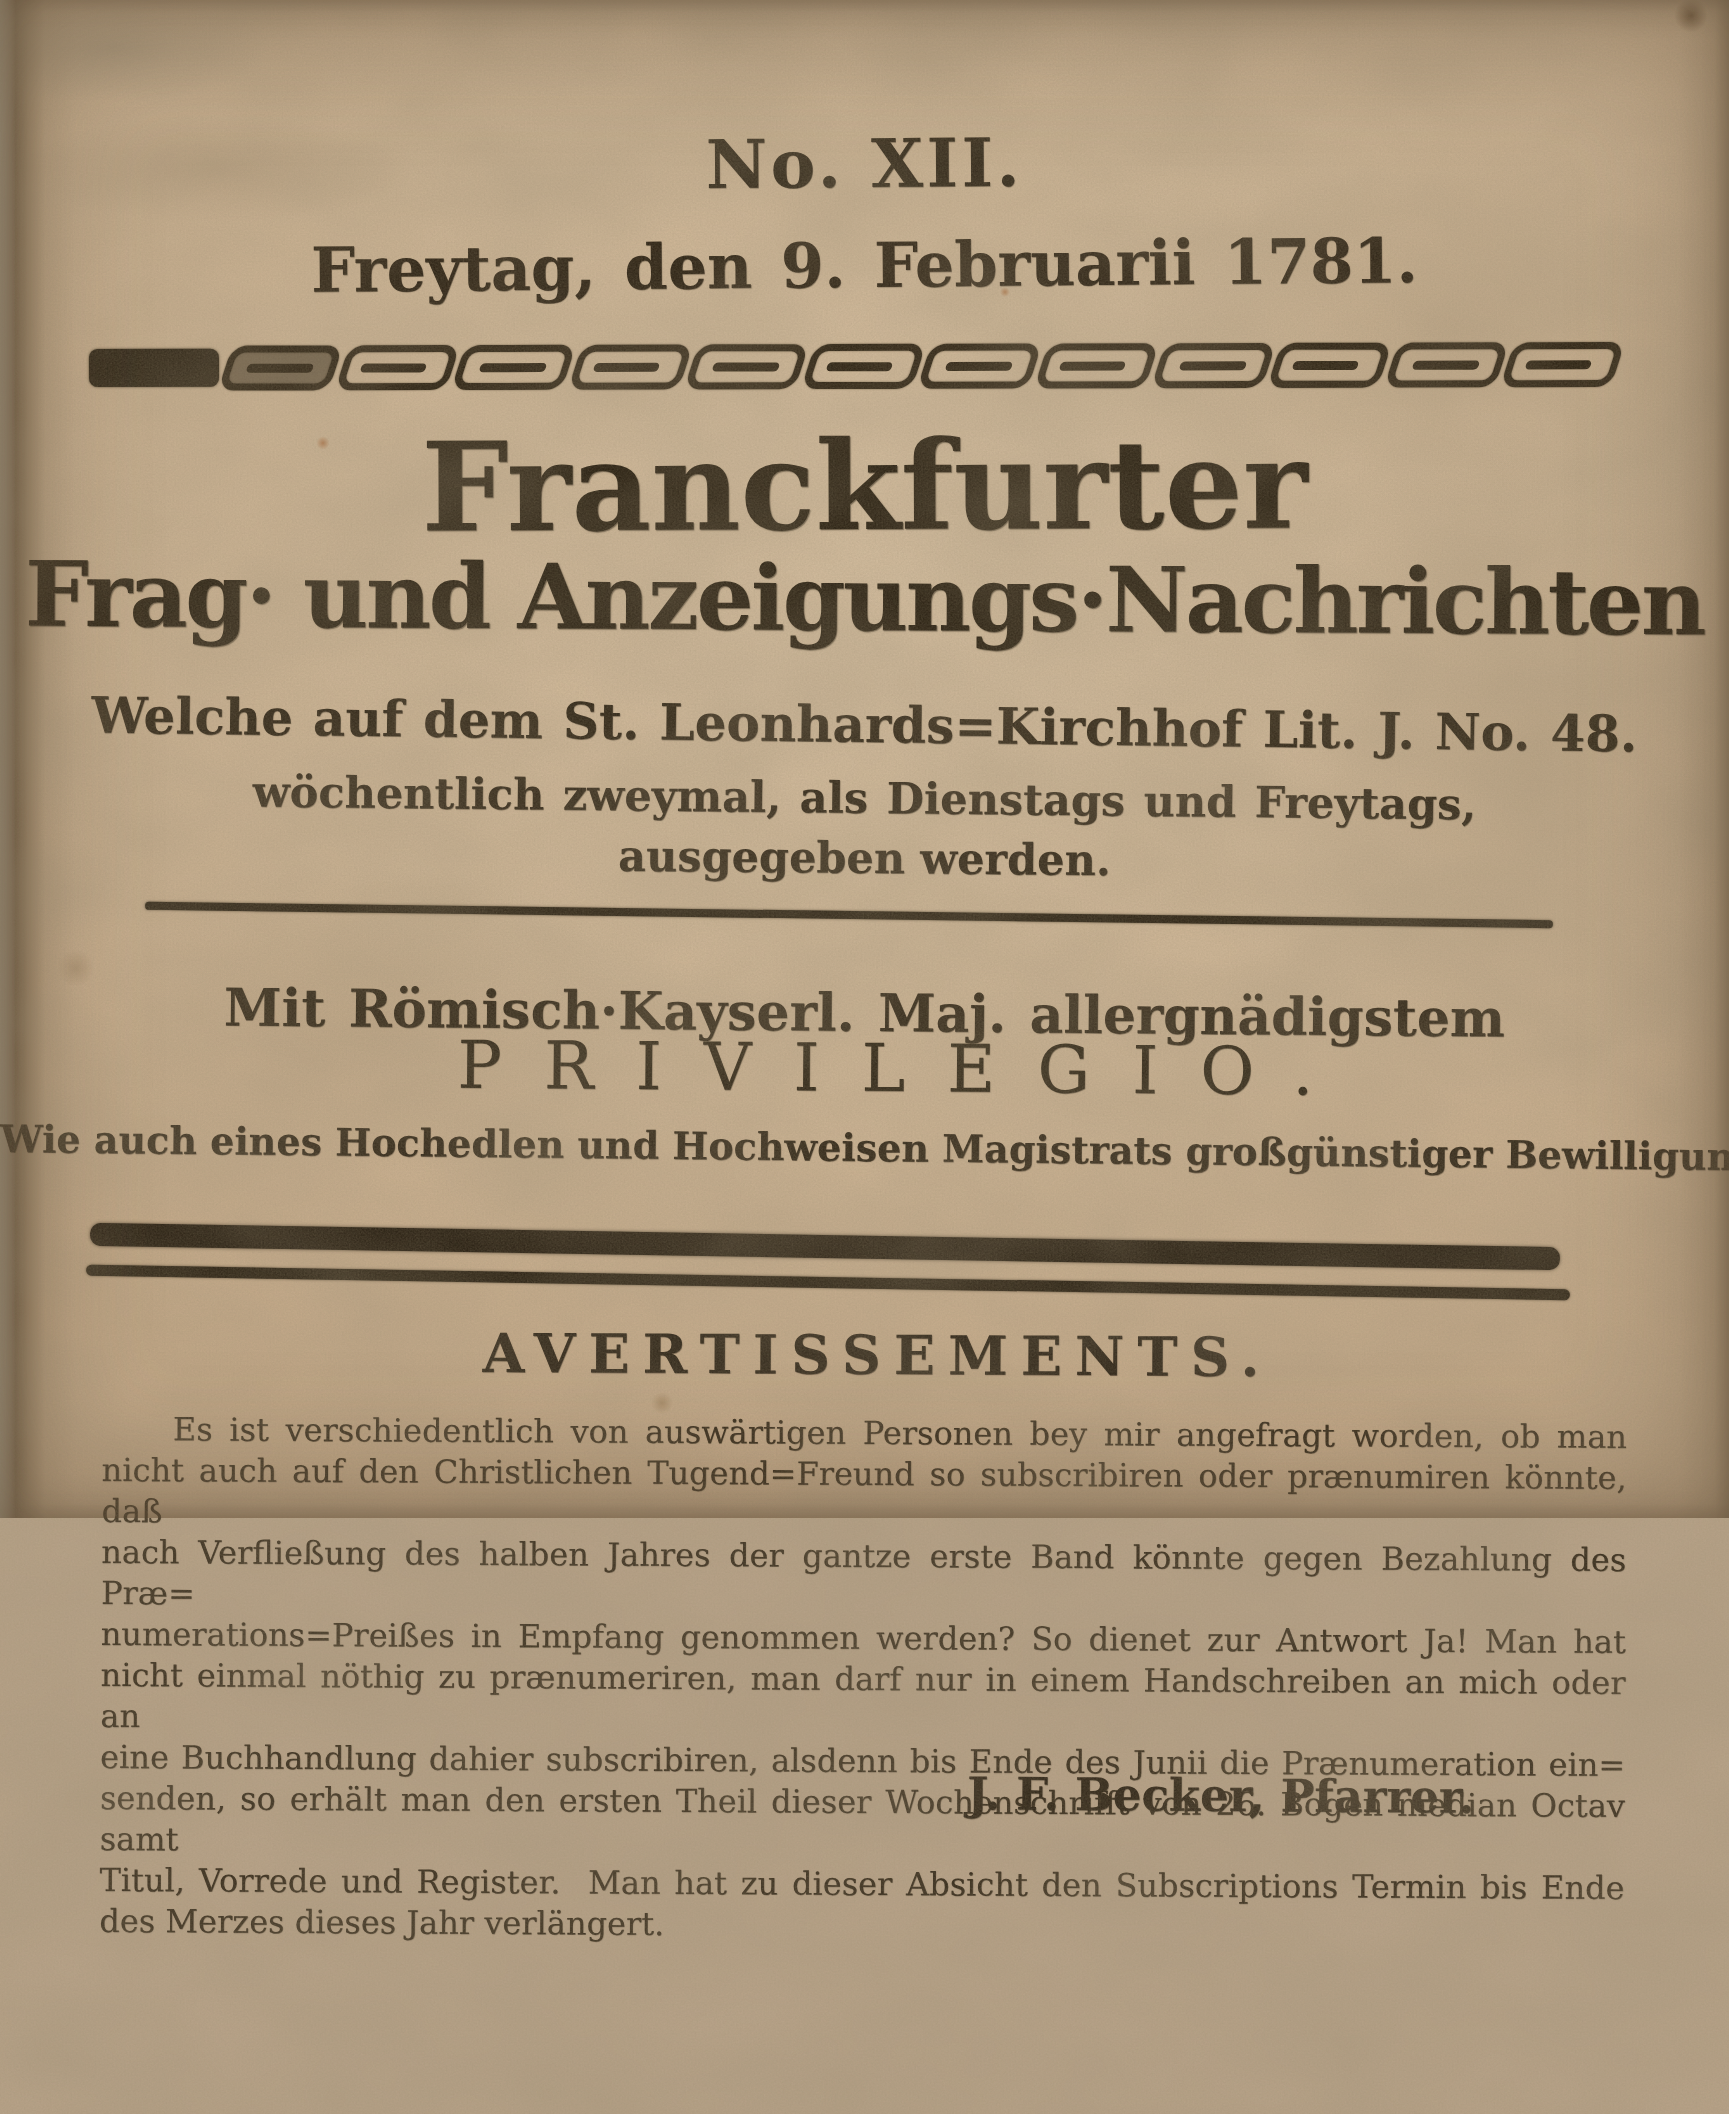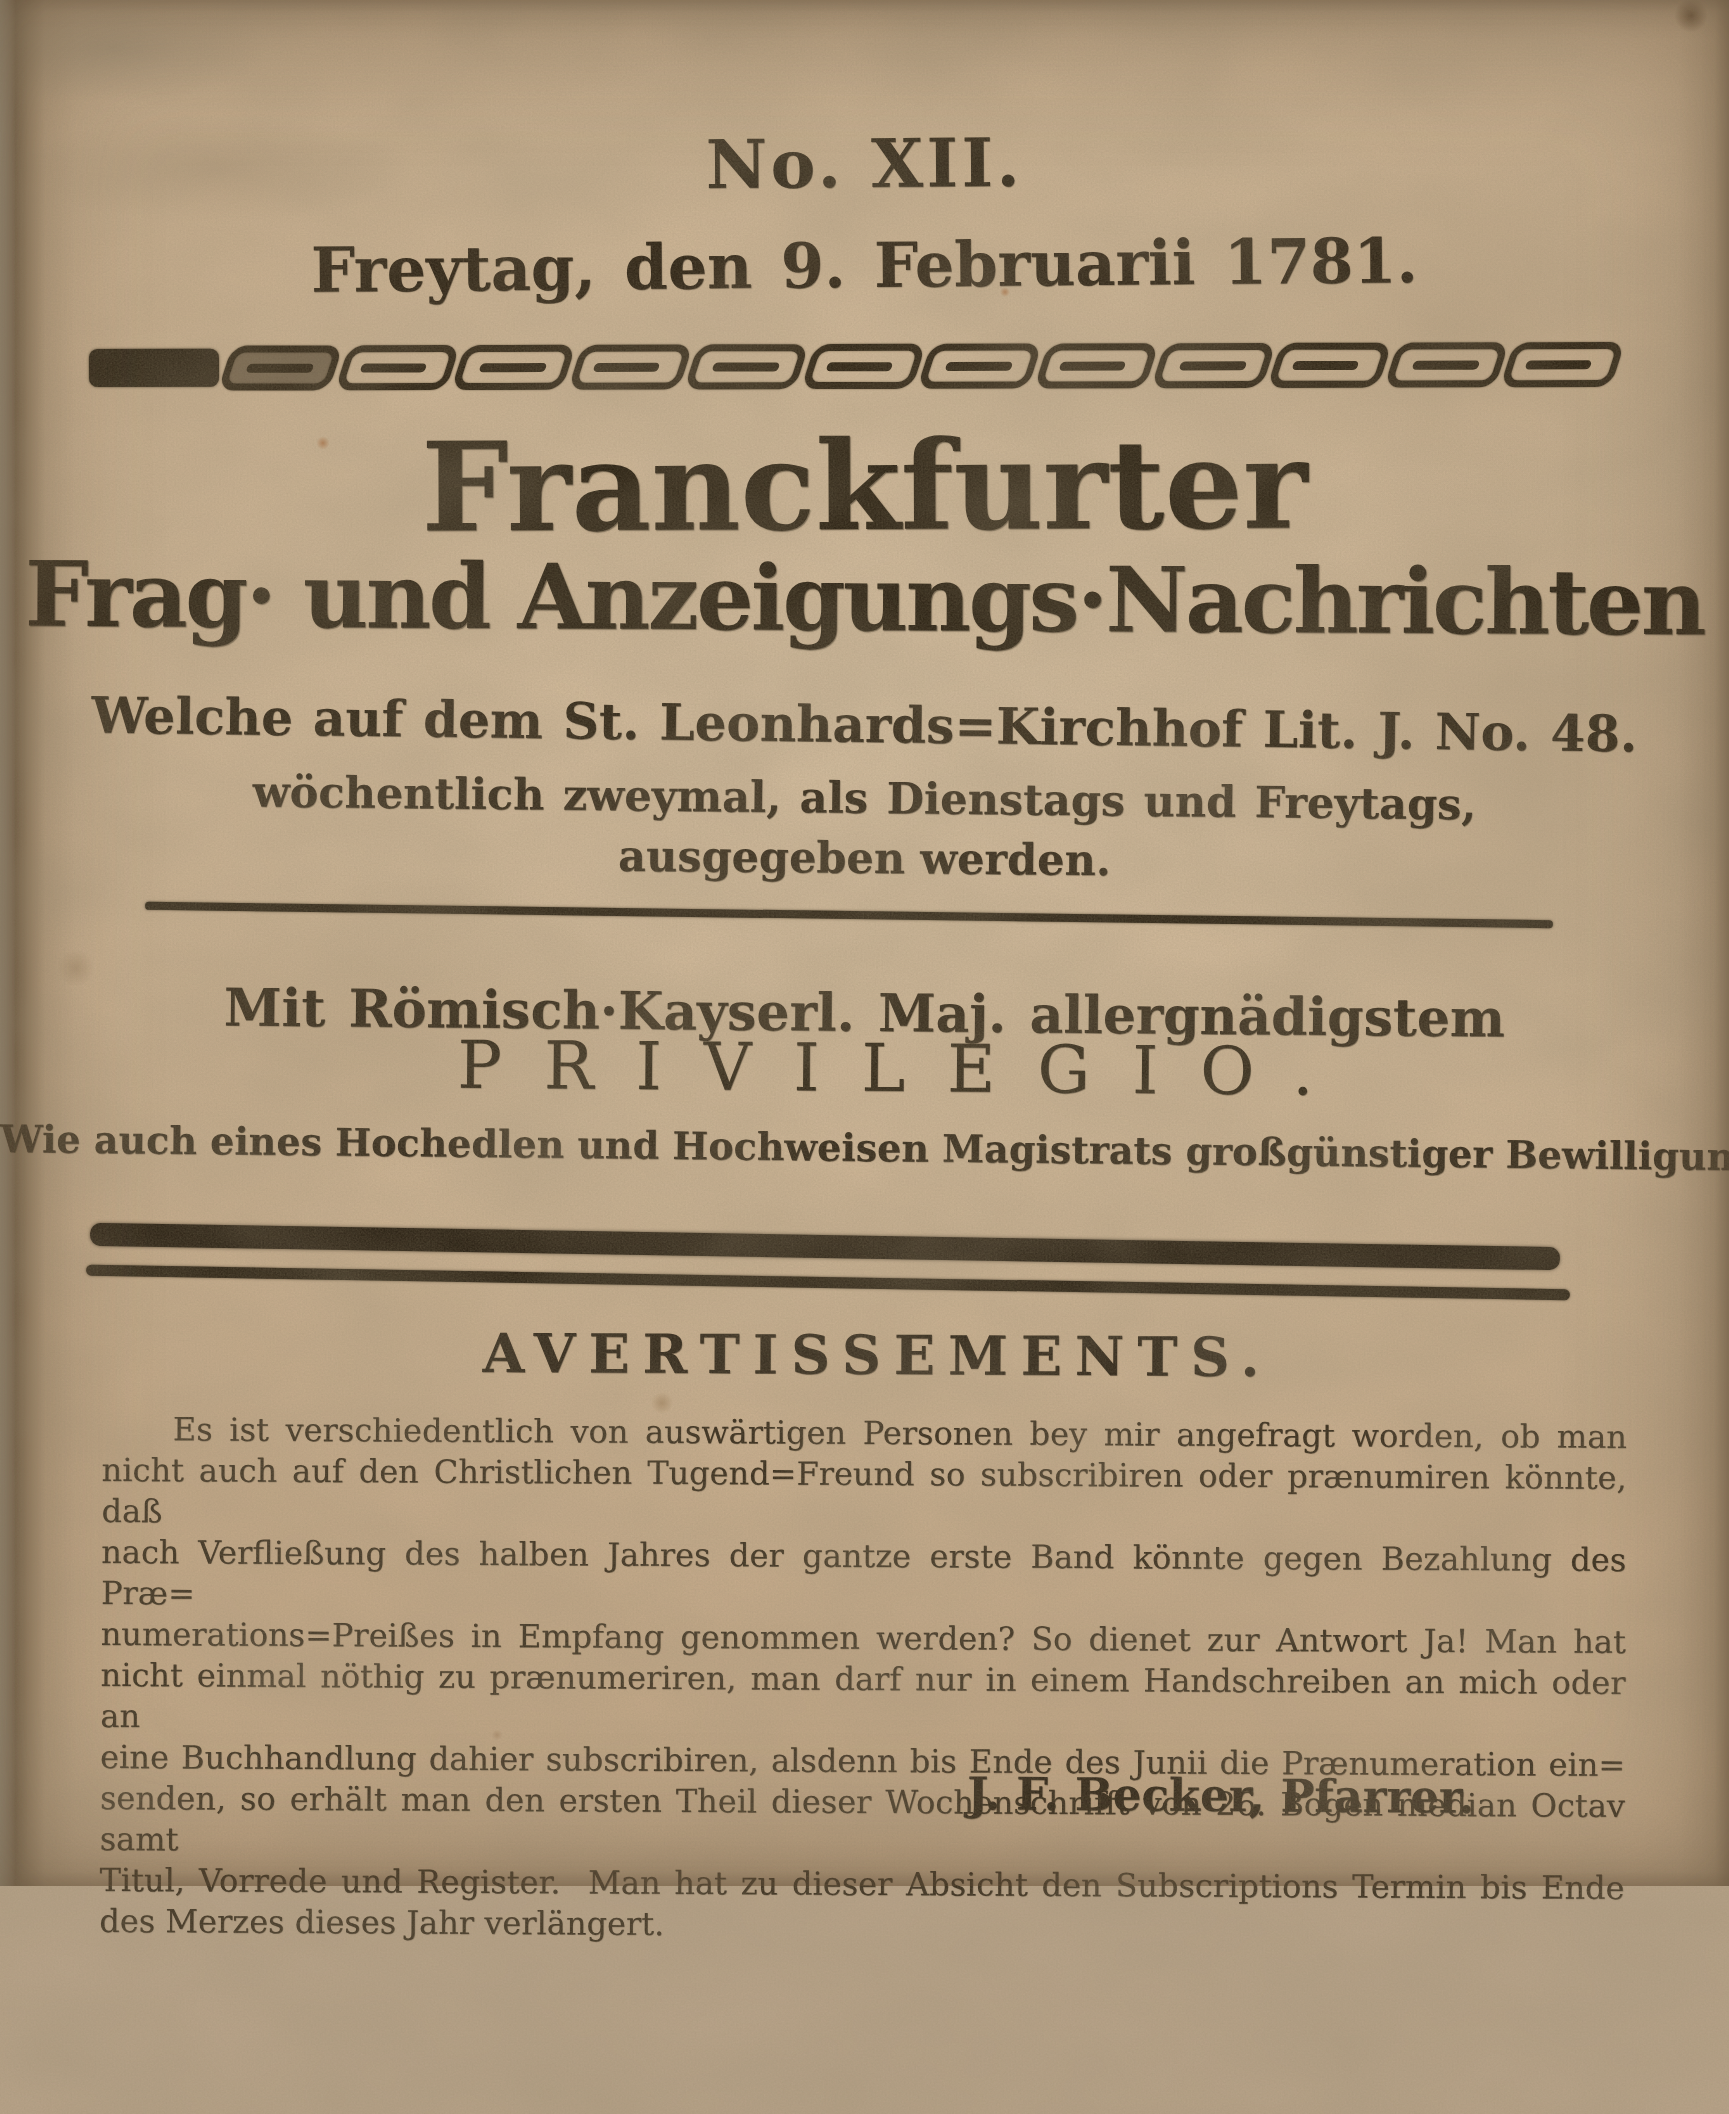--- a/index.html
+++ b/index.html
@@ -1,18 +1,18 @@
 <!DOCTYPE html>
 <html style="font-size:14px"><head>
 <meta charset="utf-8">
 <style>
   html,body{margin:0;padding:0;}
   body{width:1729px;height:2114px;overflow:hidden;background:#b7a288;}
   .page{
-    position:relative;width:1729px;height:1886px;
+    position:relative;width:1729px;height:1518px;
     background:
       radial-gradient(ellipse 1211px 951px at 52% 38%, #d2bc9e 0%, #cbb394 55%, #c3a888 100%);
     font-family:"DejaVu Serif","Liberation Serif",serif;
     color:#342a1b;
   }
   
   .mottle{
     position:absolute;inset:0;z-index:0;pointer-events:none;
     background:
       radial-gradient(ellipse 277px 78px at 216px 169px, rgba(112,96,72,.20), transparent 70%),

